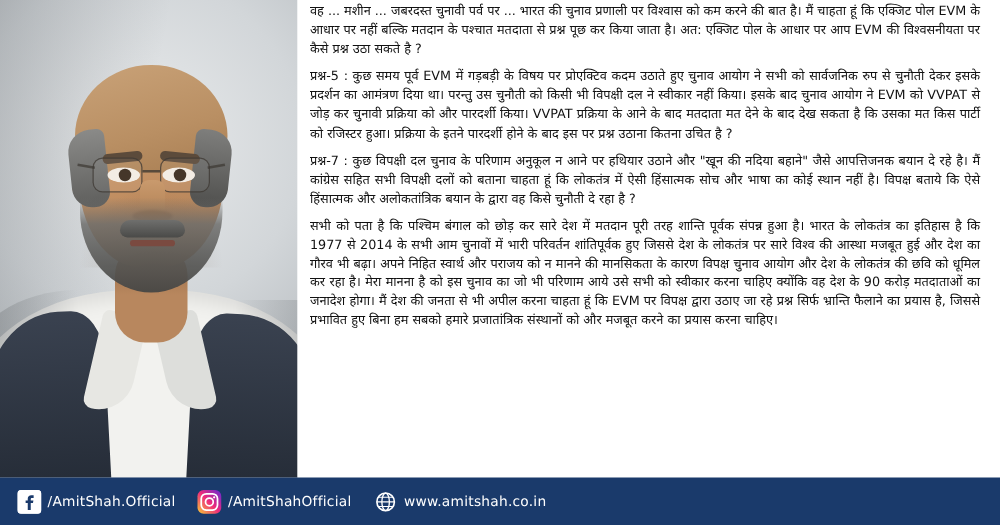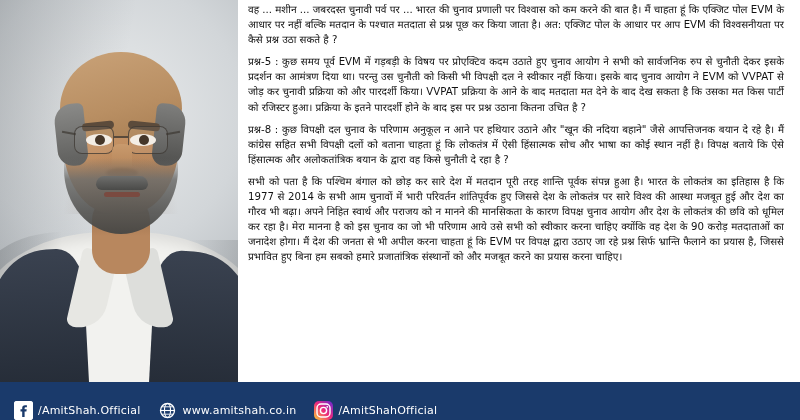--- a/index.html
+++ b/index.html
@@ -209,21 +209,21 @@
   }
   .qlabel { font-weight: normal; }
 
   
   .footer {
     position: absolute;
     left: 0; bottom: 0;
     width: 800px; height: 38px;
     background: #1a3a6b;
     display: flex;
-    align-items: flex-end;
+    align-items: center;
     justify-content: space-between;
     padding: 0 14px;
   }
   .social-group {
     display: flex;
     align-items: center;
     gap: 5px;
     margin-right: 2px;
   }
   .footer-inner {
@@ -306,21 +306,21 @@
     <p class="body clipped-top">
       <span>वह ... मशीन ... जबरदस्त चुनावी पर्व पर ... भारत की चुनाव प्रणाली पर विश्वास को कम करने की बात है। मैं चाहता हूं कि एक्जिट पोल EVM के आधार पर नहीं बल्कि मतदान के पश्चात मतदाता से प्रश्न पूछ कर किया जाता है। अत: एक्जिट पोल के आधार पर आप EVM की विश्वसनीयता पर कैसे प्रश्न उठा सकते है ?</span>
     </p>
 
     <p class="body">
       <span class="qlabel">प्रश्न-5 :</span>
       <span>कुछ समय पूर्व EVM में गड़बड़ी के विषय पर प्रोएक्टिव कदम उठाते हुए चुनाव आयोग ने सभी को सार्वजनिक रुप से चुनौती देकर इसके प्रदर्शन का आमंत्रण दिया था। परन्तु उस चुनौती को किसी भी विपक्षी दल ने स्वीकार नहीं किया। इसके बाद चुनाव आयोग ने EVM को VVPAT से जोड़ कर चुनावी प्रक्रिया को और पारदर्शी किया। VVPAT प्रक्रिया के आने के बाद मतदाता मत देने के बाद देख सकता है कि उसका मत किस पार्टी को रजिस्टर हुआ। प्रक्रिया के इतने पारदर्शी होने के बाद इस पर प्रश्न उठाना कितना उचित है ?</span>
     </p>
 
     <p class="body">
-      <span class="qlabel">प्रश्न-8 :</span>
+      <span class="qlabel">प्रश्न-7 :</span>
       <span>कुछ विपक्षी दल चुनाव के परिणाम अनुकूल न आने पर हथियार उठाने और "खून की नदिया बहाने" जैसे आपत्तिजनक बयान दे रहे है। मैं कांग्रेस सहित सभी विपक्षी दलों को बताना चाहता हूं कि लोकतंत्र में ऐसी हिंसात्मक सोच और भाषा का कोई स्थान नहीं है। विपक्ष बताये कि ऐसे हिंसात्मक और अलोकतांत्रिक बयान के द्वारा वह किसे चुनौती दे रहा है ?</span>
     </p>
 
     <p class="body">
       <span>सभी को पता है कि पश्चिम बंगाल को छोड़ कर सारे देश में मतदान पूरी तरह शान्ति पूर्वक संपन्न हुआ है। भारत के लोकतंत्र का इतिहास है कि 1977 से 2014 के सभी आम चुनावों में भारी परिवर्तन शांतिपूर्वक हुए जिससे देश के लोकतंत्र पर सारे विश्व की आस्था मजबूत हुई और देश का गौरव भी बढ़ा। अपने निहित स्वार्थ और पराजय को न मानने की मानसिकता के कारण विपक्ष चुनाव आयोग और देश के लोकतंत्र की छवि को धूमिल कर रहा है। मेरा मानना है को इस चुनाव का जो भी परिणाम आये उसे सभी को स्वीकार करना चाहिए क्योंकि वह देश के 90 करोड़ मतदाताओं का जनादेश होगा। मैं देश की जनता से भी अपील करना चाहता हूं कि EVM पर विपक्ष द्वारा उठाए जा रहे प्रश्न सिर्फ भ्रान्ति फैलाने का प्रयास है, जिससे प्रभावित हुए बिना हम सबको हमारे प्रजातांत्रिक संस्थानों को और मजबूत करने का प्रयास करना चाहिए।</span>
     </p>
   </div>
 
   <div class="footer">
     <div class="footer-inner">
@@ -328,41 +328,41 @@
       <div class="social-group">
         <span class="badge fb">
           <svg width="19" height="19" viewBox="0 0 19 19">
             <rect width="19" height="19" rx="3" fill="#ffffff"></rect>
             <path d="M11.4 6.3h1.5V4.2h-1.9c-1.7 0-2.8 1-2.8 2.7v1.4H6.5v2.1h1.7V16h2.4v-5.6h1.8l.3-2.1h-2.1V7.3c0-.6.3-1 .8-1z" fill="#1a3a6b"></path>
           </svg>
         </span>
         <span class="handle">/AmitShah.Official</span>
       </div>
 
+
+      <div class="social-group">
+        <span class="badge ig">
+          <svg width="19" height="19" viewBox="0 0 19 19">
+            <rect x="3" y="3" width="13" height="13" rx="4" fill="none" stroke="#ffffff" stroke-width="1.4"></rect>
+            <circle cx="9.5" cy="9.5" r="3.1" fill="none" stroke="#ffffff" stroke-width="1.4"></circle>
+            <circle cx="13.3" cy="5.8" r="0.9" fill="#ffffff"></circle>
+          </svg>
+        </span>
+        <span class="handle">/AmitShahOfficial</span>
+      </div>
 
       <div class="social-group">
         <span class="badge web">
           <svg width="19" height="19" viewBox="0 0 19 19">
             <circle cx="9.5" cy="9.5" r="7" fill="none" stroke="#ffffff" stroke-width="1.3"></circle>
             <ellipse cx="9.5" cy="9.5" rx="3" ry="7" fill="none" stroke="#ffffff" stroke-width="1.1"></ellipse>
             <line x1="2.5" y1="9.5" x2="16.5" y2="9.5" stroke="#ffffff" stroke-width="1.1"></line>
             <line x1="3.6" y1="5.8" x2="15.4" y2="5.8" stroke="#ffffff" stroke-width="0.9"></line>
             <line x1="3.6" y1="13.2" x2="15.4" y2="13.2" stroke="#ffffff" stroke-width="0.9"></line>
           </svg>
         </span>
         <span class="handle">www.amitshah.co.in</span>
       </div>
 
-      <div class="social-group">
-        <span class="badge ig">
-          <svg width="19" height="19" viewBox="0 0 19 19">
-            <rect x="3" y="3" width="13" height="13" rx="4" fill="none" stroke="#ffffff" stroke-width="1.4"></rect>
-            <circle cx="9.5" cy="9.5" r="3.1" fill="none" stroke="#ffffff" stroke-width="1.4"></circle>
-            <circle cx="13.3" cy="5.8" r="0.9" fill="#ffffff"></circle>
-          </svg>
-        </span>
-        <span class="handle">/AmitShahOfficial</span>
-      </div>
-
     </div>
   </div>
 
 </div>
 
 </body></html>

